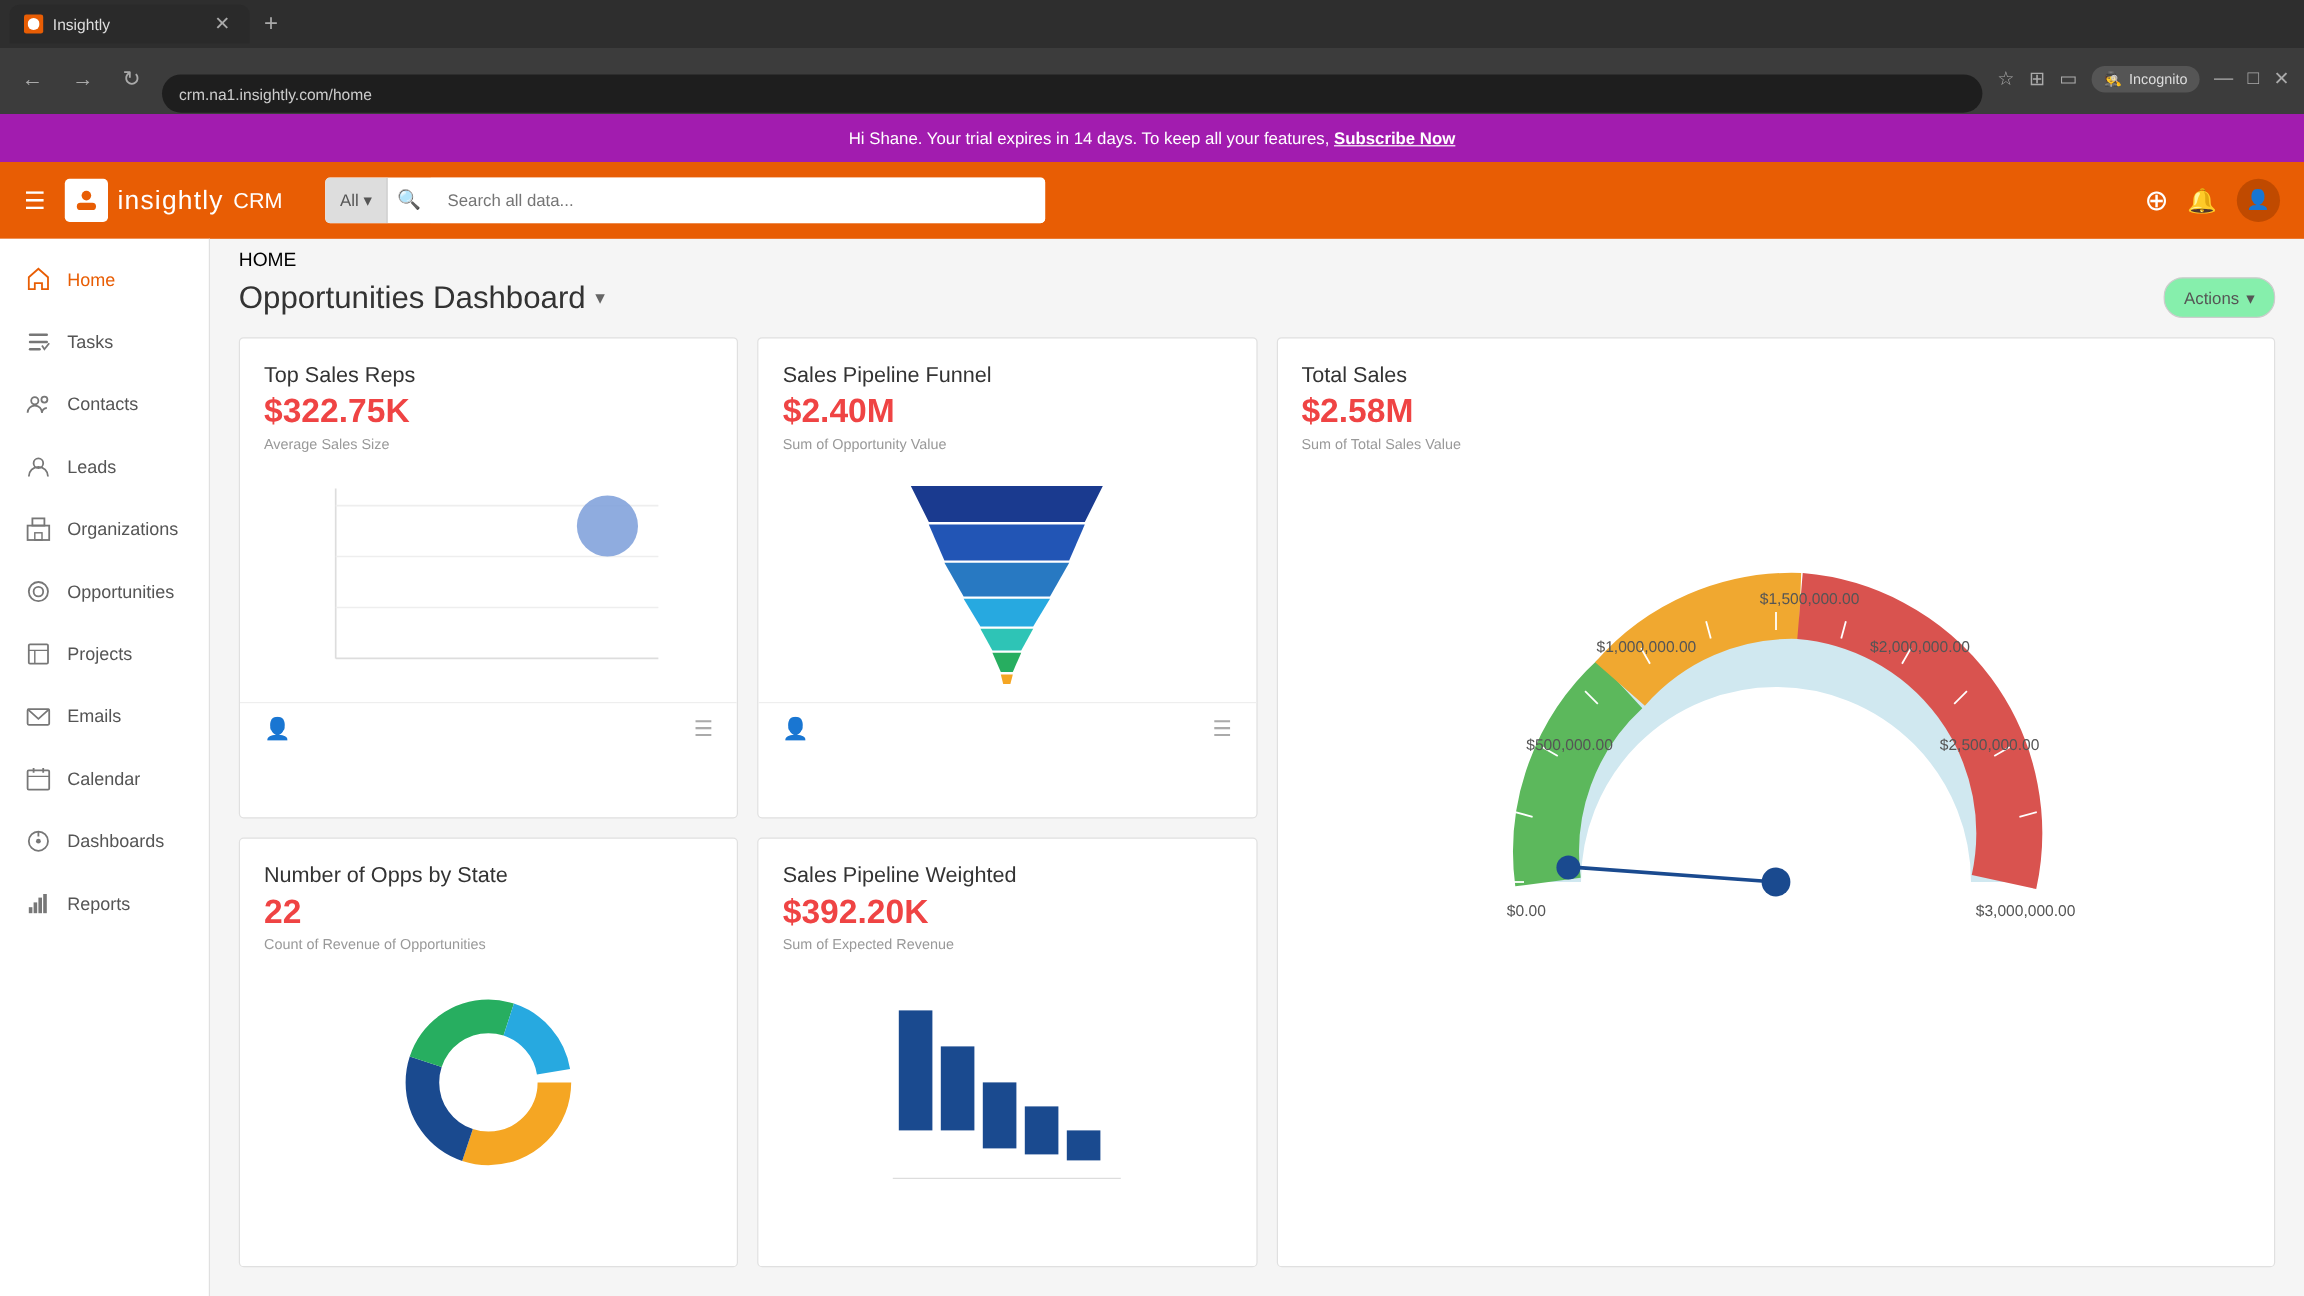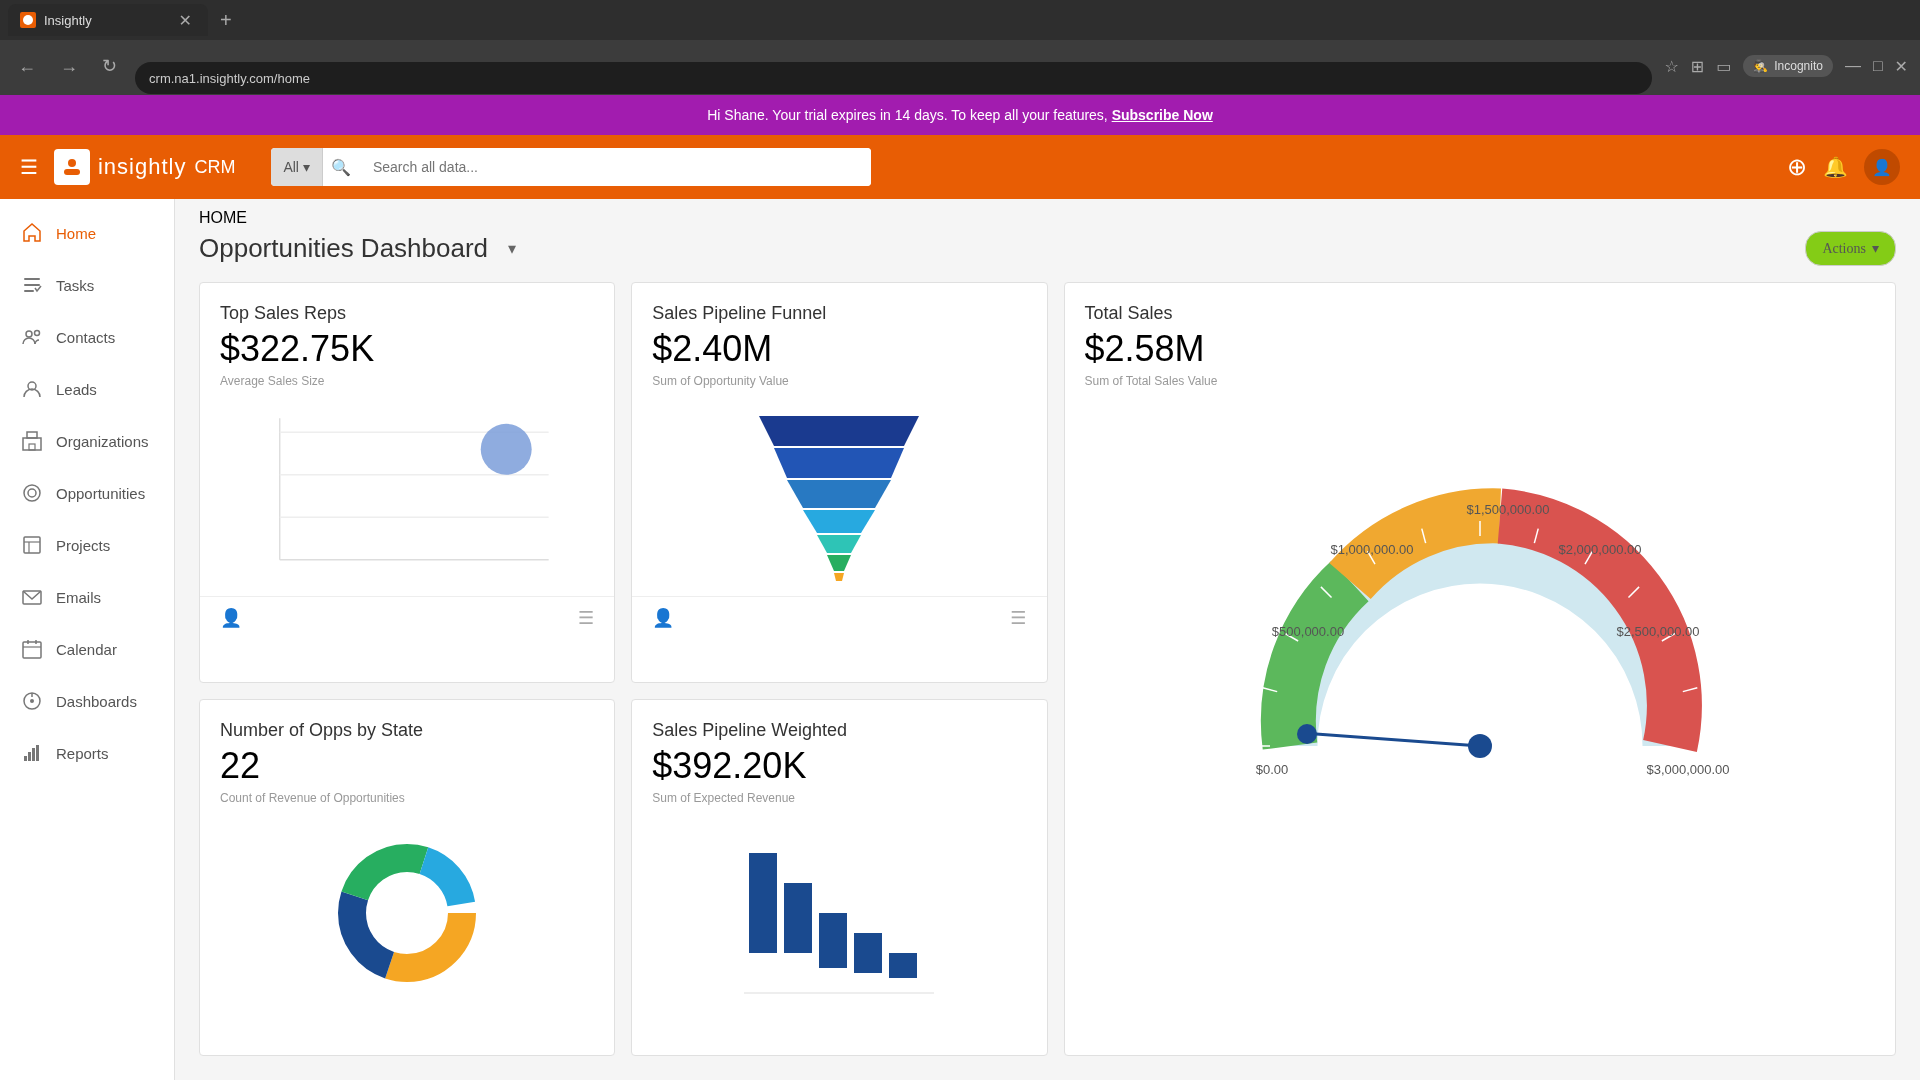--- a/index.html
+++ b/index.html
@@ -47,31 +47,31 @@
     .sidebar { width: 175px; background: white; border-right: 1px solid #e0e0e0; display: flex; flex-direction: column; padding-top: 8px; }
     .nav-item { display: flex; align-items: center; gap: 12px; padding: 14px 20px; cursor: pointer; color: #555; font-size: 15px; text-decoration: none; }
     .nav-item.active { color: #e85d04; }
     .nav-icon { width: 24px; height: 24px; display: flex; align-items: center; justify-content: center; flex-shrink: 0; }
     .nav-label { font-size: 15px; }
 
     
     .main-content { flex: 1; display: flex; flex-direction: column; overflow: hidden; }
     .breadcrumb-bar { padding: 10px 24px 4px; }
     .page-header { display: flex; align-items: center; justify-content: space-between; padding: 0 24px 12px; }
-    .page-title-group { display: flex; align-items: center; gap: 20px; }
+    .page-title-group { display: flex; align-items: center; gap: 8px; }
     .page-title { font-size: 26px; color: #333; font-weight: 400; }
     .dropdown-arrow { color: #666; font-size: 16px; cursor: pointer; }
-    .actions-btn { background: #84cc16; border: 1px solid #ccc; border-radius: 16px; padding: 8px 16px; font-size: 14px; color: #555; cursor: pointer; display: flex; align-items: center; gap: 6px; font-family: Liberation Serif, serif; }
+    .actions-btn { background: #86efac; border: 1px solid #ccc; border-radius: 16px; padding: 8px 16px; font-size: 14px; color: #555; cursor: pointer; display: flex; align-items: center; gap: 6px; }
 
     
     .dashboard-grid { flex: 1; overflow-y: auto; padding: 4px 24px 24px; display: grid; grid-template-columns: 1fr 1fr 2fr; grid-template-rows: auto auto; gap: 16px; }
     .widget { background: white; border-radius: 4px; border: 1px solid #e0e0e0; padding: 0; overflow: hidden; }
     .widget-header { padding: 20px 20px 8px; }
     .widget-title { font-size: 18px; color: #333; font-weight: 500; }
-    .widget-value { font-size: 36px; color: #000000; font-weight: 400; margin: 4px 0; }
+    .widget-value { font-size: 28px; color: #ef4444; font-weight: 700; margin: 4px 0; }
     .widget-subtitle { font-size: 12px; color: #999; }
     .widget-body { padding: 8px 20px; min-height: 200px; display: flex; align-items: center; justify-content: center; }
     .widget-footer { border-top: 1px solid #eee; padding: 10px 20px; display: flex; justify-content: space-between; }
     .widget-footer-icon { color: #aaa; font-size: 18px; cursor: pointer; }
 
     
     .widget-large { grid-row: 1 / 3; grid-column: 3; }
   </style>
 </head>
 <body>

